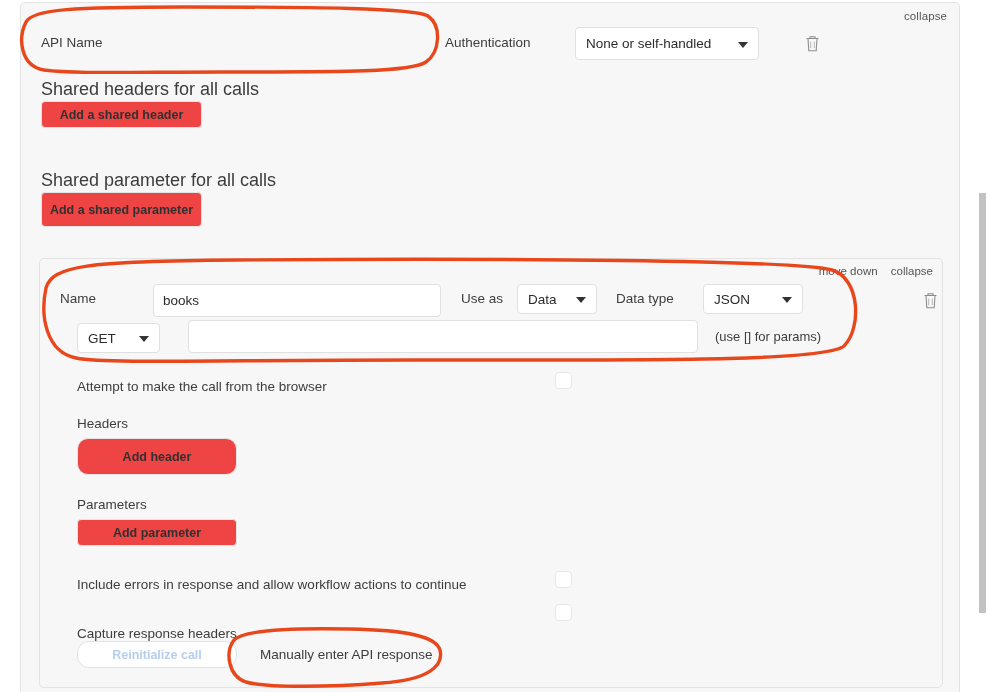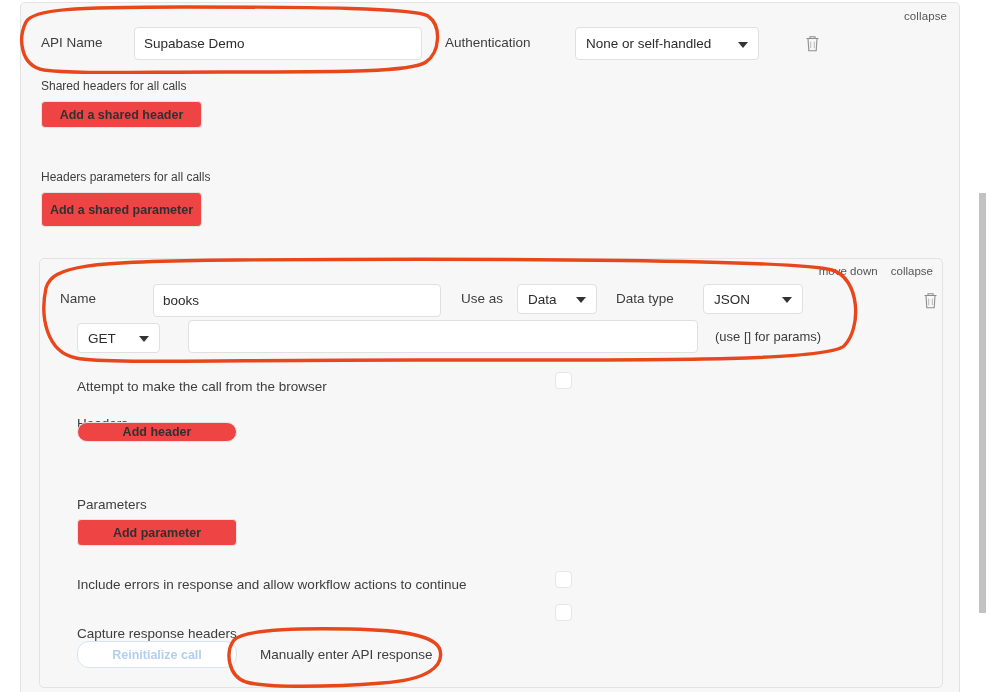--- a/index.html
+++ b/index.html
@@ -99,21 +99,21 @@
   .trash {
     position: absolute;
     cursor: pointer;
   }
   #api-trash { left: 783px; top: 7px; }
 
   
   .sec-label {
     position: absolute;
     left: 20px;
-    font-size: 12px;
+    font-size: 18px;
     color: #3d3d3d;
   }
   .btn {
     position: absolute;
     background: #ef4444;
     border: 1px solid #e4e4e4;
     border-radius: 4px;
     font-family: "Liberation Sans", sans-serif;
     font-size: 12.5px;
     font-weight: bold;
@@ -166,21 +166,21 @@
     left: 515px;
     width: 17px; height: 17px;
     background: #ffffff;
     border: 1px solid #e6e6e6;
     border-radius: 4px;
     cursor: pointer;
   }
   #opt-browser      { top: 120px; }
   #cbx-browser      { top: 113px; }
   #lbl-headers      { top: 157px; }
-  #btn-add-header   { left: 37px; top: 163px; width: 160px; height: 20px; border-radius: 11px; }
+  #btn-add-header   { left: 37px; top: 179px; width: 160px; height: 37px; border-radius: 11px; }
   #lbl-parameters   { top: 238px; }
   #btn-add-param    { left: 37px; top: 260px; width: 160px; height: 27px; }
   #opt-errors       { top: 318px; }
   #cbx-errors       { top: 312px; }
   #opt-capture      { top: 351px; margin-top: 16px; }
   #cbx-capture      { top: 345px; }
 
   #btn-reinit {
     position: absolute;
     left: 37px; top: 382px;
@@ -229,41 +229,40 @@
 
 <div id="screen">
 
   <div class="api-panel">
 
     <div class="collapse-link">collapse</div>
 
     <div class="api-row">
       <span class="lbl f-label">API Name</span>
 
-      <input class="txtinput" id="api-name-input" type="text" value="Supabase Demo" style="">
 
       <span class="lbl auth-label">Authentication</span>
 
       <div class="selectbox" id="auth-select">
         <span class="sv">None or self-handled</span>
         <span class="caret"></span>
       </div>
 
       <span class="trash" id="api-trash">
         <svg width="17" height="19" viewBox="0 0 17 19">
           <path d="M2.5 4.5h12M6 4.5V2.8h5V4.5M4 4.5l.8 12.2h7.4l.8-12.2" fill="none" stroke="#8d8d8d" stroke-width="1.1"></path>
           <path d="M6.7 7.6v6.6M10.3 7.6v6.6" fill="none" stroke="#b8b8b8" stroke-width="1"></path>
         </svg>
       </span>
     </div>
 
     <div class="sec-label" id="lbl-shared-headers">Shared headers for all calls</div>
     <button class="btn" id="btn-shared-header">Add a shared header</button>
 
-    <div class="sec-label" id="lbl-shared-params">Headers parameters for all calls</div>
+    <div class="sec-label" id="lbl-shared-params">Shared parameter for all calls</div>
     <button class="btn" id="btn-shared-param">Add a shared parameter</button>
 
     <div class="call-panel">
 
       <div class="call-tools">
         <span>move down</span>
         <span>collapse</span>
       </div>
 
       <span class="lbl" id="call-name-label">Name</span>

